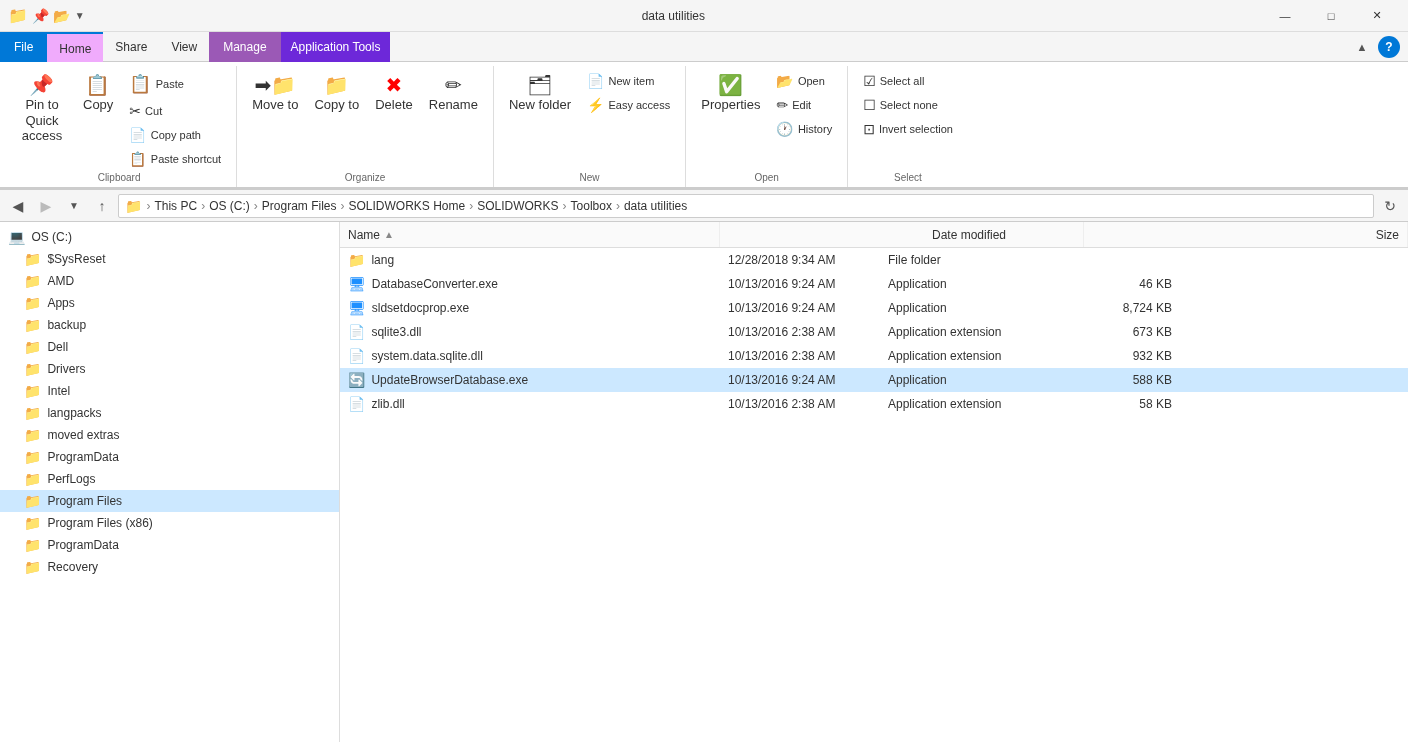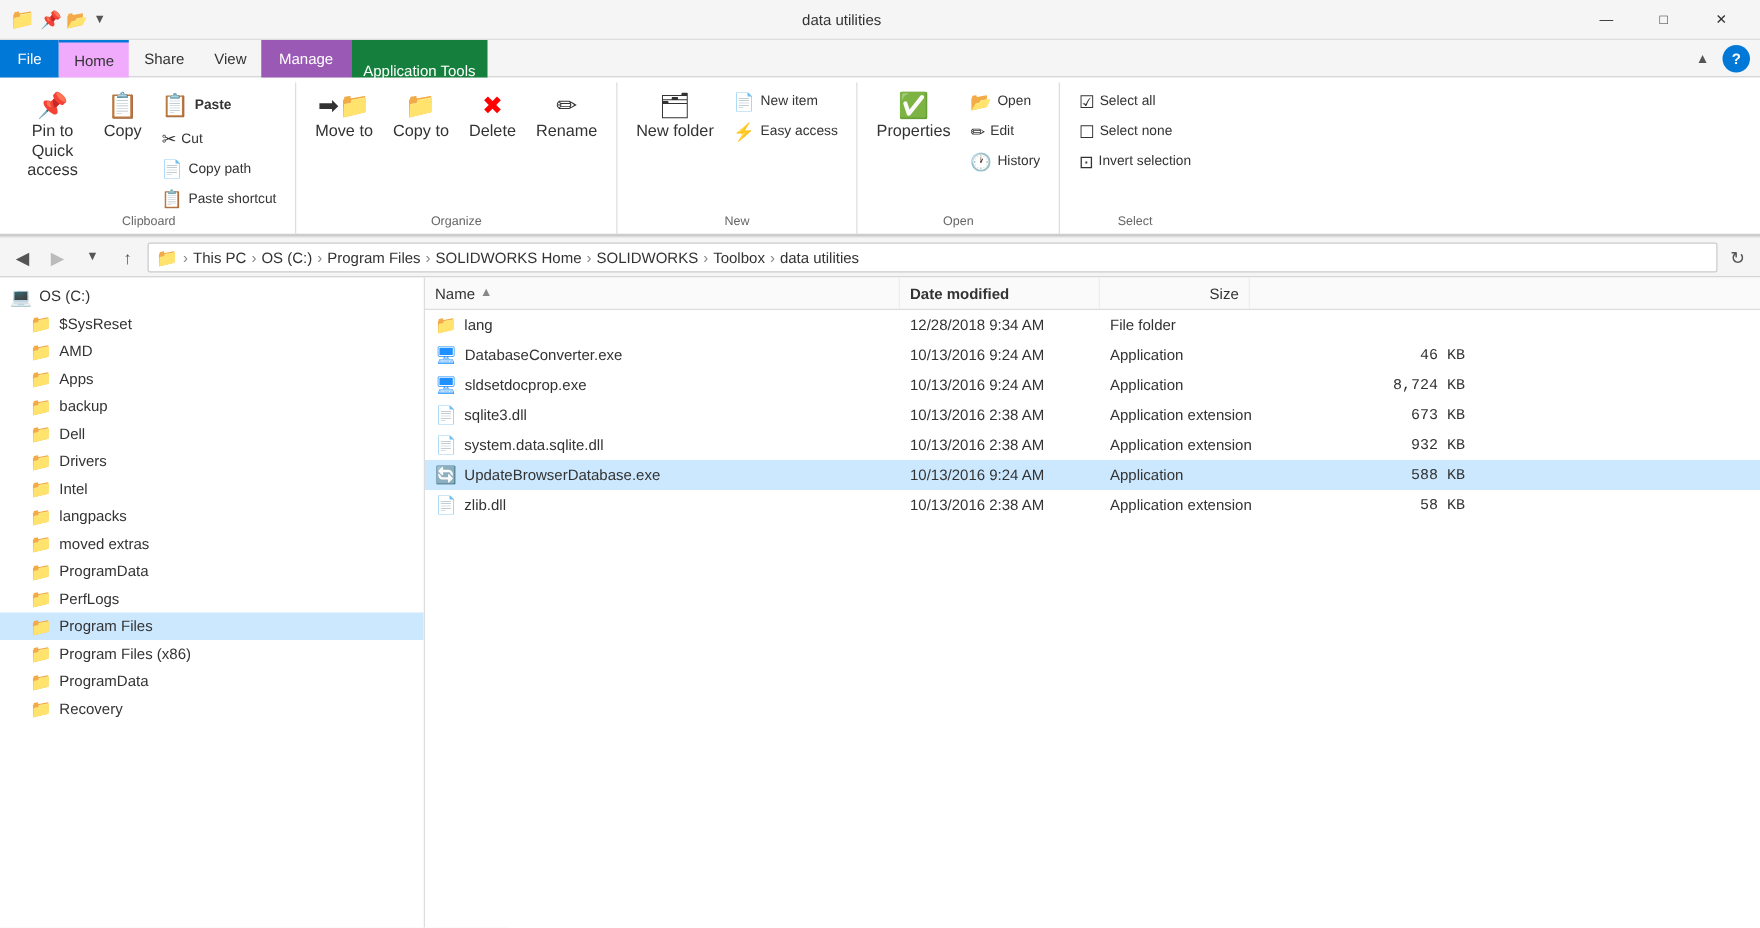--- a/index.html
+++ b/index.html
@@ -109,45 +109,45 @@
     }
     .sidebar-item.selected { background: #cce8ff; }
 
     
     .file-list-container {
       flex: 1; background: white; overflow-y: auto; overflow-x: hidden;
     }
     .file-list-header {
       display: flex; align-items: center; height: 26px;
       border-bottom: 1px solid #ddd; background: #fafafa;
-      position: sticky; top: 0; z-index: 10;
+      position: sticky; top: 0; z-index: 10; justify-content: space-between;
     }
     .col-header {
       padding: 0 8px; font-size: 12px; color: #333; cursor: pointer;
       display: flex; align-items: center; height: 100%;
       border-right: 1px solid #eee;
     }
     .col-name { width: 380px; }
-    .col-date { width: 160px; font-weight: bold; }
+    .col-date { width: 160px; }
     .col-type { width: 180px; }
     .col-size { width: 120px; text-align: right; justify-content: flex-end; }
 
     .file-row {
       display: flex; align-items: center; height: 24px;
       cursor: pointer; border-bottom: 1px solid transparent;
     }
     .file-row.selected { background: #cce8ff; }
     .file-cell {
       padding: 0 8px; font-size: 12px; color: #333; overflow: hidden;
       text-overflow: ellipsis; white-space: nowrap;
     }
     .file-cell.name { width: 380px; display: flex; align-items: center; gap: 6px; }
     .file-cell.date { width: 160px; }
     .file-cell.type { width: 180px; }
-    .file-cell.size { width: 120px; text-align: left; justify-content: flex-end; display: flex; align-items: center; font-family: Liberation Mono, monospace; }
+    .file-cell.size { width: 120px; text-align: left; justify-content: flex-end; display: flex; align-items: center; }
 
     
     .sidebar::-webkit-scrollbar { width: 8px; }
     .sidebar::-webkit-scrollbar-track { background: #f0f0f0; }
     .sidebar::-webkit-scrollbar-thumb { background: #c0c0c0; border-radius: 4px; }
     .file-list-container::-webkit-scrollbar { width: 8px; }
     .file-list-container::-webkit-scrollbar-track { background: #f0f0f0; }
     .file-list-container::-webkit-scrollbar-thumb { background: #c0c0c0; border-radius: 4px; }
 
     .up-arrow { font-size: 10px; color: #888; margin-left: 4px; }
@@ -170,21 +170,21 @@
   </div>
 </div>
 
 <div class="ribbon">
   <div class="ribbon-tabs">
     <button class="ribbon-tab file">File</button>
     <button class="ribbon-tab active">Home</button>
     <button class="ribbon-tab">Share</button>
     <button class="ribbon-tab">View</button>
     <button class="ribbon-tab manage">Manage</button>
-    <button class="ribbon-tab" style="background:#15803d;color:white;padding:10px 10px;">Application Tools</button>
+    <button class="ribbon-tab" style="background:#6d28d9;color:white;padding:0 10px;">Application Tools</button>
     <div style="margin-left:auto;display:flex;align-items:center;gap:4px;padding-right:8px;">
       <button class="nav-btn" style="font-size:11px;">▲</button>
       <button class="win-btn" style="width:22px;height:22px;background:#0078d7;color:white;border-radius:50%;font-size:12px;font-weight:bold;">?</button>
     </div>
   </div>
 
   <div class="ribbon-content">
 
     <div class="ribbon-group">
       <div class="ribbon-group-buttons">
@@ -192,21 +192,21 @@
           <span class="btn-icon">📌</span>
           <span class="btn-label" style="max-width:50px;white-space:normal;text-align:center;">Pin to Quick access</span>
         </button>
         <button class="ribbon-btn">
           <span class="btn-icon">📋</span>
           <span class="btn-label">Copy</span>
         </button>
         <div style="display:flex;flex-direction:column;gap:2px;justify-content:center;">
           <button class="ribbon-btn" style="flex-direction:row;min-width:60px;align-items:center;font-size:18px;gap:4px;padding:2px 6px;">
             <span>📋</span>
-            <span style="font-size:11px;font-weight:bold;">Paste</span>
+            <span style="font-size:11px;">Paste</span>
           </button>
           <button class="ribbon-btn-small">
             <span class="small-icon">✂</span>
             <span>Cut</span>
           </button>
           <button class="ribbon-btn-small">
             <span class="small-icon">📄</span>
             <span>Copy path</span>
           </button>
           <button class="ribbon-btn-small">

